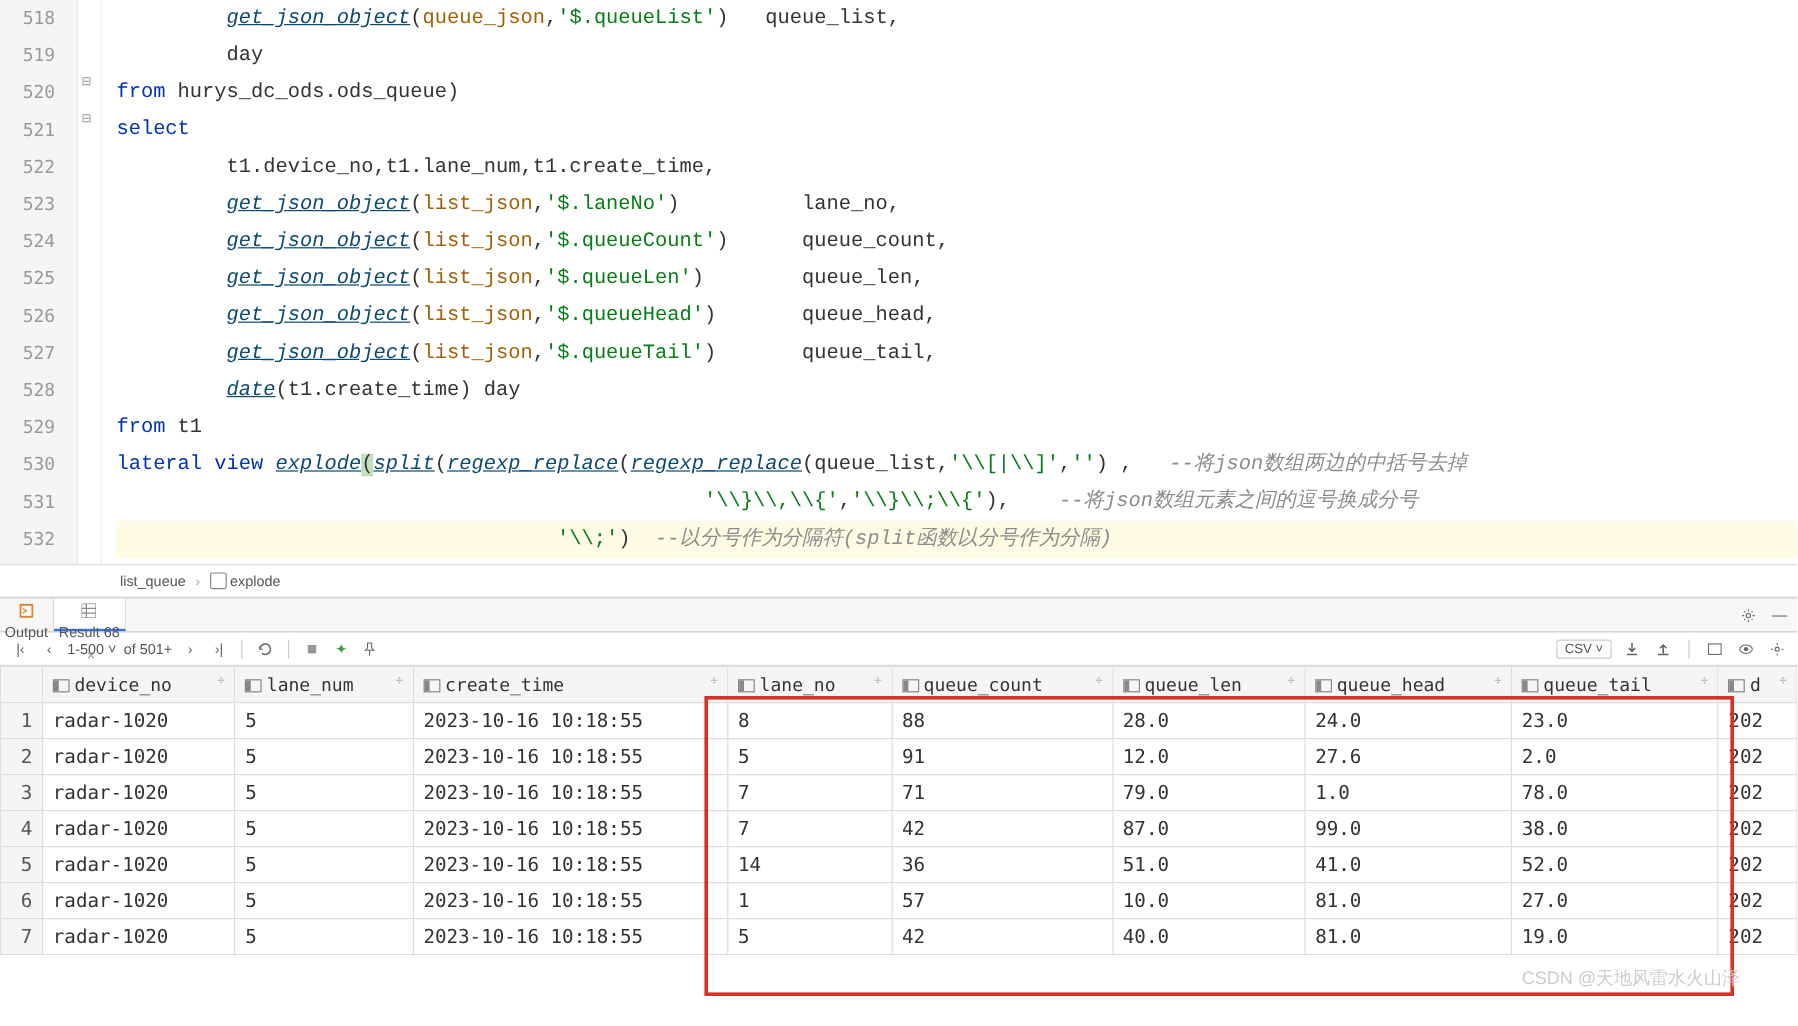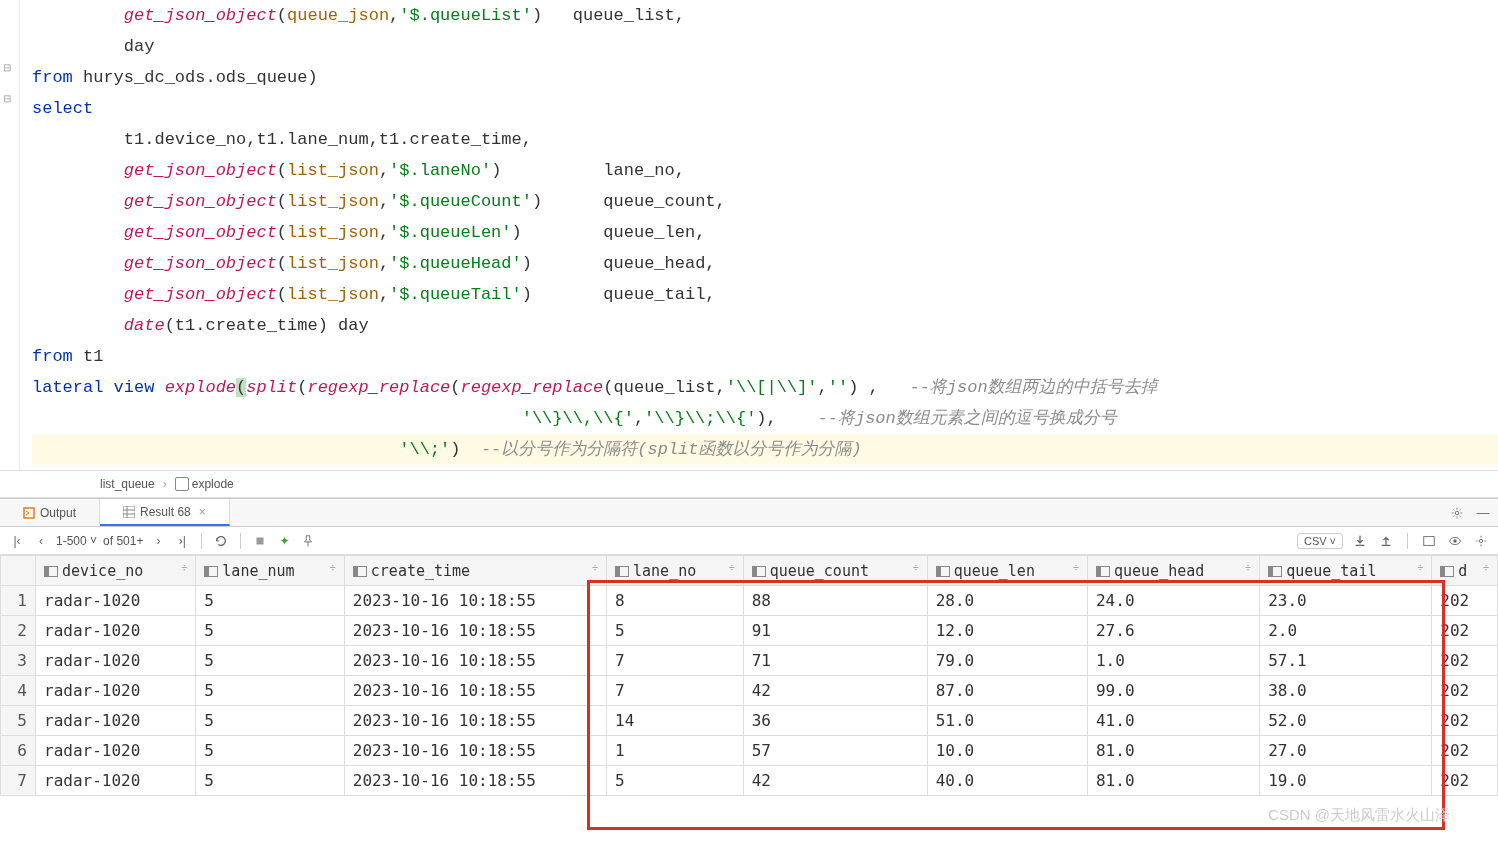--- a/index.html
+++ b/index.html
@@ -4,32 +4,32 @@
 <style>
 * { margin: 0; padding: 0; box-sizing: border-box; }
 body { font-family: 'Segoe UI', sans-serif; font-size: 13px; color: #333; background: #fff; overflow: hidden; width: 1498px; height: 855px; position: relative; }
 .editor-area { height: 470px; display: flex; overflow: hidden; background: #fff; }
 .gutter { width: 65px; background: #f5f5f5; text-align: right; color: #999; font-family: 'Consolas', monospace; font-size: 15px; padding-top: 0; border-right: 1px solid #e8e8e8; }
 .gutter div { height: 31px; line-height: 31px; padding-right: 18px; }
 .fold-col { width: 20px; background: #fff; border-right: 1px solid #eee; position: relative; }
 .fold-mark { position: absolute; left: 3px; color: #999; font-size: 10px; }
 .code { flex: 1; font-family: 'Consolas', 'Courier New', monospace; font-size: 17px; padding-left: 12px; white-space: pre; color: #333; line-height: 31px; }
 .kw { color: #0033b3; }
-.fn { color: #be185d; font-style: italic; }
+.fn { color: #0c4a6e; font-style: italic; text-decoration: underline; }
 .str { color: #067d17; }
 .ident { color: #a16207; }
 .comment { color: #8c8c8c; font-style: italic; }
 .highlight-paren { background: #c0e0c0; }
 .caret-line { background: #fffae3; }
 .breadcrumb { height: 28px; border-top: 1px solid #ddd; border-bottom: 1px solid #ddd; display: flex; align-items: center; padding-left: 100px; gap: 8px; font-size: 12px; color: #555; text-align: right; }
 .bc-ico { display: inline-block; width: 14px; height: 14px; border: 1px solid #888; border-radius: 2px; margin-right: 3px; vertical-align: middle; font-size: 9px; text-align: center; line-height: 12px; }
 .bc-sep { color: #aaa; }
 .panel-area { border-top: 1px solid #ccc; }
 .tabs { height: 28px; display: flex; align-items: center; border-bottom: 1px solid #ccc; background: #f7f7f7; position: relative; }
-.tab { padding: 4px 23px; font-size: 12px; color: #555; display: flex; align-items: center; gap: 5px; border-right: 1px solid #ddd; height: 100%; }
+.tab { padding: 4px 4px; font-size: 12px; color: #555; display: flex; align-items: center; gap: 5px; border-right: 1px solid #ddd; height: 100%; flex-direction: column; }
 .tab.active { background: #fff; border-bottom: 2px solid #3574f0; }
 .tab-ico { width: 12px; height: 12px; display: inline-block; }
 .tab-close { color: #999; cursor: pointer; margin-left: 3px; }
 .tab-right { position: absolute; right: 6px; display: flex; gap: 8px; align-items: center; }
 .toolbar { height: 28px; display: flex; align-items: center; padding: 0 8px; gap: 6px; border-bottom: 1px solid #ddd; font-size: 12px; color: #555; position: relative; }
 .tb-btn { width: 18px; height: 18px; display: flex; align-items: center; justify-content: center; color: #666; cursor: pointer; }
 .tb-btn svg { width: 14px; height: 14px; }
 .tb-sep { width: 1px; height: 16px; background: #ccc; margin: 0 4px; }
 .tb-right { position: absolute; right: 8px; display: flex; gap: 8px; align-items: center; }
 .csv-btn { border: 1px solid #ccc; border-radius: 3px; padding: 1px 6px; font-size: 11px; display: flex; align-items: center; gap: 3px; }
@@ -41,20 +41,37 @@
 th .col-ico::before { content: ''; position: absolute; left: 0; top: 0; width: 4px; height: 100%; background: #888; }
 th .sort { float: right; color: #aaa; font-size: 10px; }
 .rownum { background: #f5f5f5; text-align: right; width: 35px; color: #555; }
 .outline { position: absolute; border: 3px solid #d93025; pointer-events: none; }
 .watermark { position: absolute; bottom: 30px; right: 48px; color: #ccc; font-size: 15px; pointer-events: none; }
 </style>
 </head>
 <body>
 
 <div class="editor-area">
+  <div class="gutter" id="gutter">
+      <div>518</div>
+      <div>519</div>
+      <div>520</div>
+      <div>521</div>
+      <div>522</div>
+      <div>523</div>
+      <div>524</div>
+      <div>525</div>
+      <div>526</div>
+      <div>527</div>
+      <div>528</div>
+      <div>529</div>
+      <div>530</div>
+      <div>531</div>
+      <div>532</div>
+    </div>
   <div class="fold-col">
     <span class="fold-mark" style="top:62px">⊟</span>
     <span class="fold-mark" style="top:93px">⊟</span>
   </div>
   <div class="code"><div>         <span class="fn">get_json_object</span>(<span class="ident">queue_json</span>,<span class="str">'$.queueList'</span>)   <span>queue_list,</span></div><div>         <span>day</span></div><div><span class="kw">from</span><span> hurys_dc_ods.ods_queue)</span></div><div><span class="kw">select</span></div><div>         <span>t1.device_no,t1.lane_num,t1.create_time,</span></div><div>         <span class="fn">get_json_object</span>(<span class="ident">list_json</span>,<span class="str">'$.laneNo'</span>)          <span>lane_no,</span></div><div>         <span class="fn">get_json_object</span>(<span class="ident">list_json</span>,<span class="str">'$.queueCount'</span>)      <span>queue_count,</span></div><div>         <span class="fn">get_json_object</span>(<span class="ident">list_json</span>,<span class="str">'$.queueLen'</span>)        <span>queue_len,</span></div><div>         <span class="fn">get_json_object</span>(<span class="ident">list_json</span>,<span class="str">'$.queueHead'</span>)       <span>queue_head,</span></div><div>         <span class="fn">get_json_object</span>(<span class="ident">list_json</span>,<span class="str">'$.queueTail'</span>)       <span>queue_tail,</span></div><div>         <span class="fn">date</span><span>(t1.create_time) day</span></div><div><span class="kw">from</span><span> t1</span></div><div><span class="kw">lateral view </span><span class="fn">explode</span><span class="highlight-paren">(</span><span class="fn">split</span>(<span class="fn">regexp_replace</span>(<span class="fn">regexp_replace</span><span>(queue_list,</span><span class="str">'\\[|\\]'</span>,<span class="str">''</span>) ,   <span class="comment">--将json数组两边的中括号去掉</span></div><div>                                                <span class="str">'\\}\\,\\{'</span>,<span class="str">'\\}\\;\\{'</span>),    <span class="comment">--将json数组元素之间的逗号换成分号</span></div><div class="caret-line">                                    <span class="str">'\\;'</span>)  <span class="comment">--以分号作为分隔符(split函数以分号作为分隔)</span></div></div>
 </div>
 
 <div class="breadcrumb">
   <span><span>list_queue</span></span>
   <span class="bc-sep">›</span>
@@ -193,21 +210,21 @@
           </tr>
           <tr>
             <td class="rownum">3</td>
             <td>radar-1020</td>
             <td>5</td>
             <td>2023-10-16 10:18:55</td>
             <td>7</td>
             <td>71</td>
             <td>79.0</td>
             <td>1.0</td>
-            <td>57.1</td>
+            <td>78.0</td>
             <td>202</td>
           </tr>
           <tr>
             <td class="rownum">4</td>
             <td>radar-1020</td>
             <td>5</td>
             <td>2023-10-16 10:18:55</td>
             <td>7</td>
             <td>42</td>
             <td>87.0</td>

